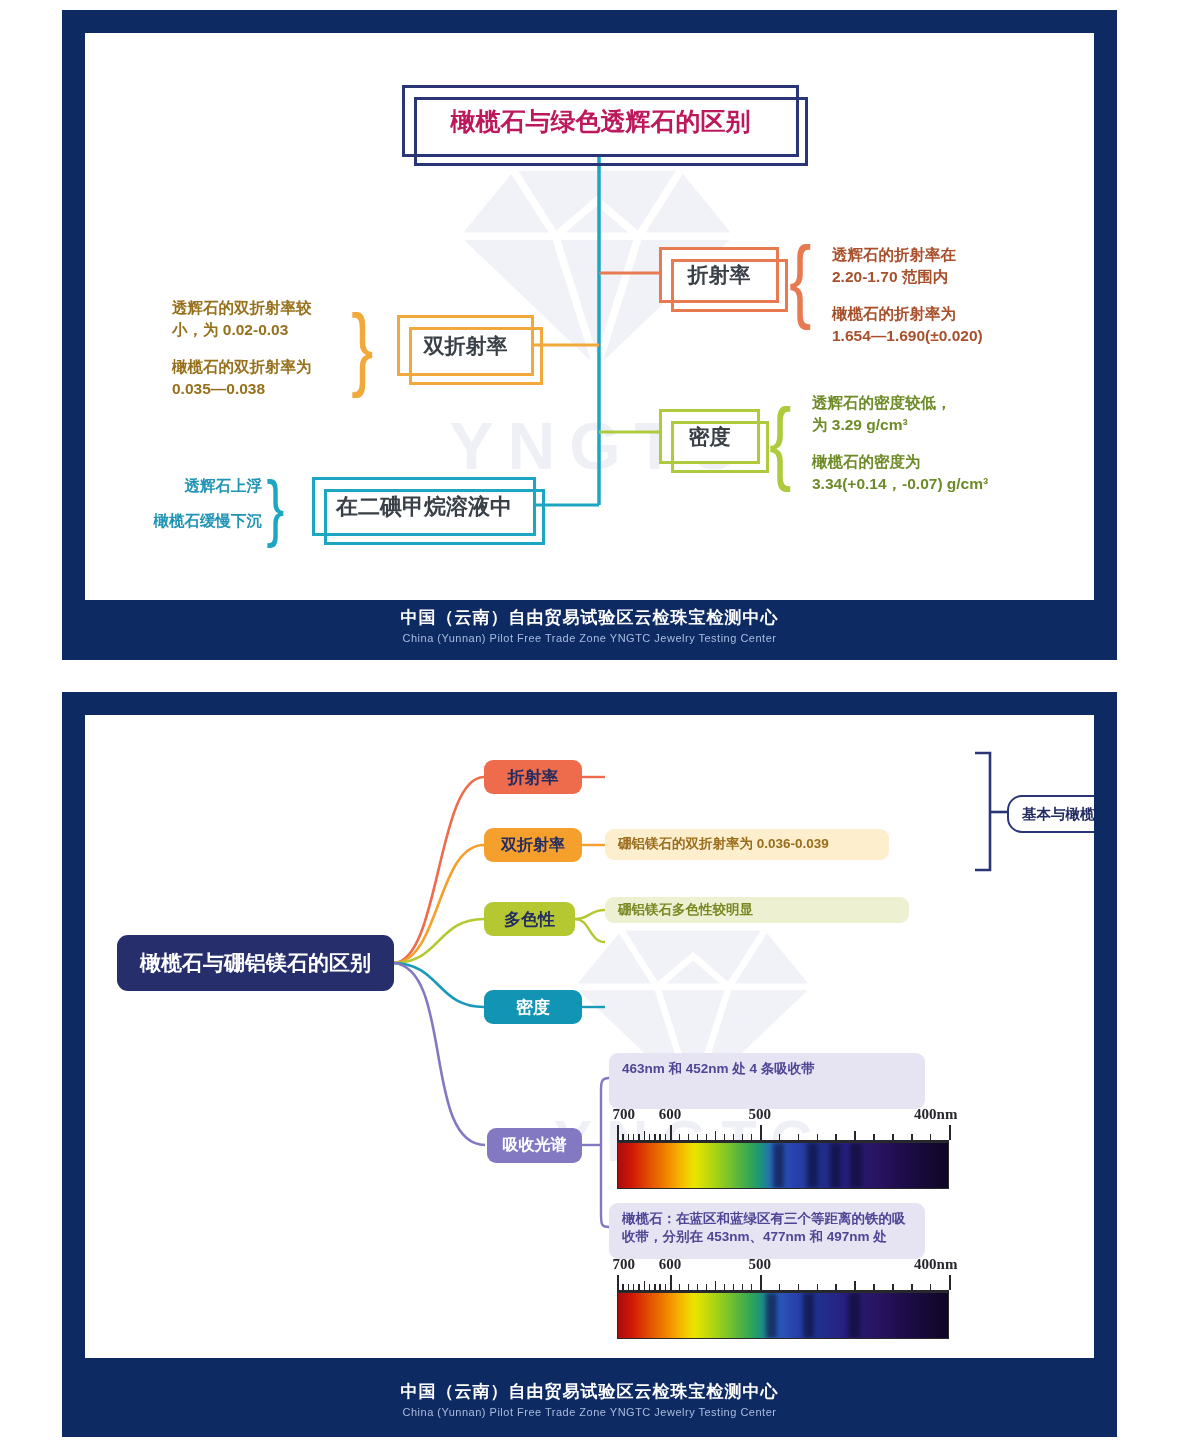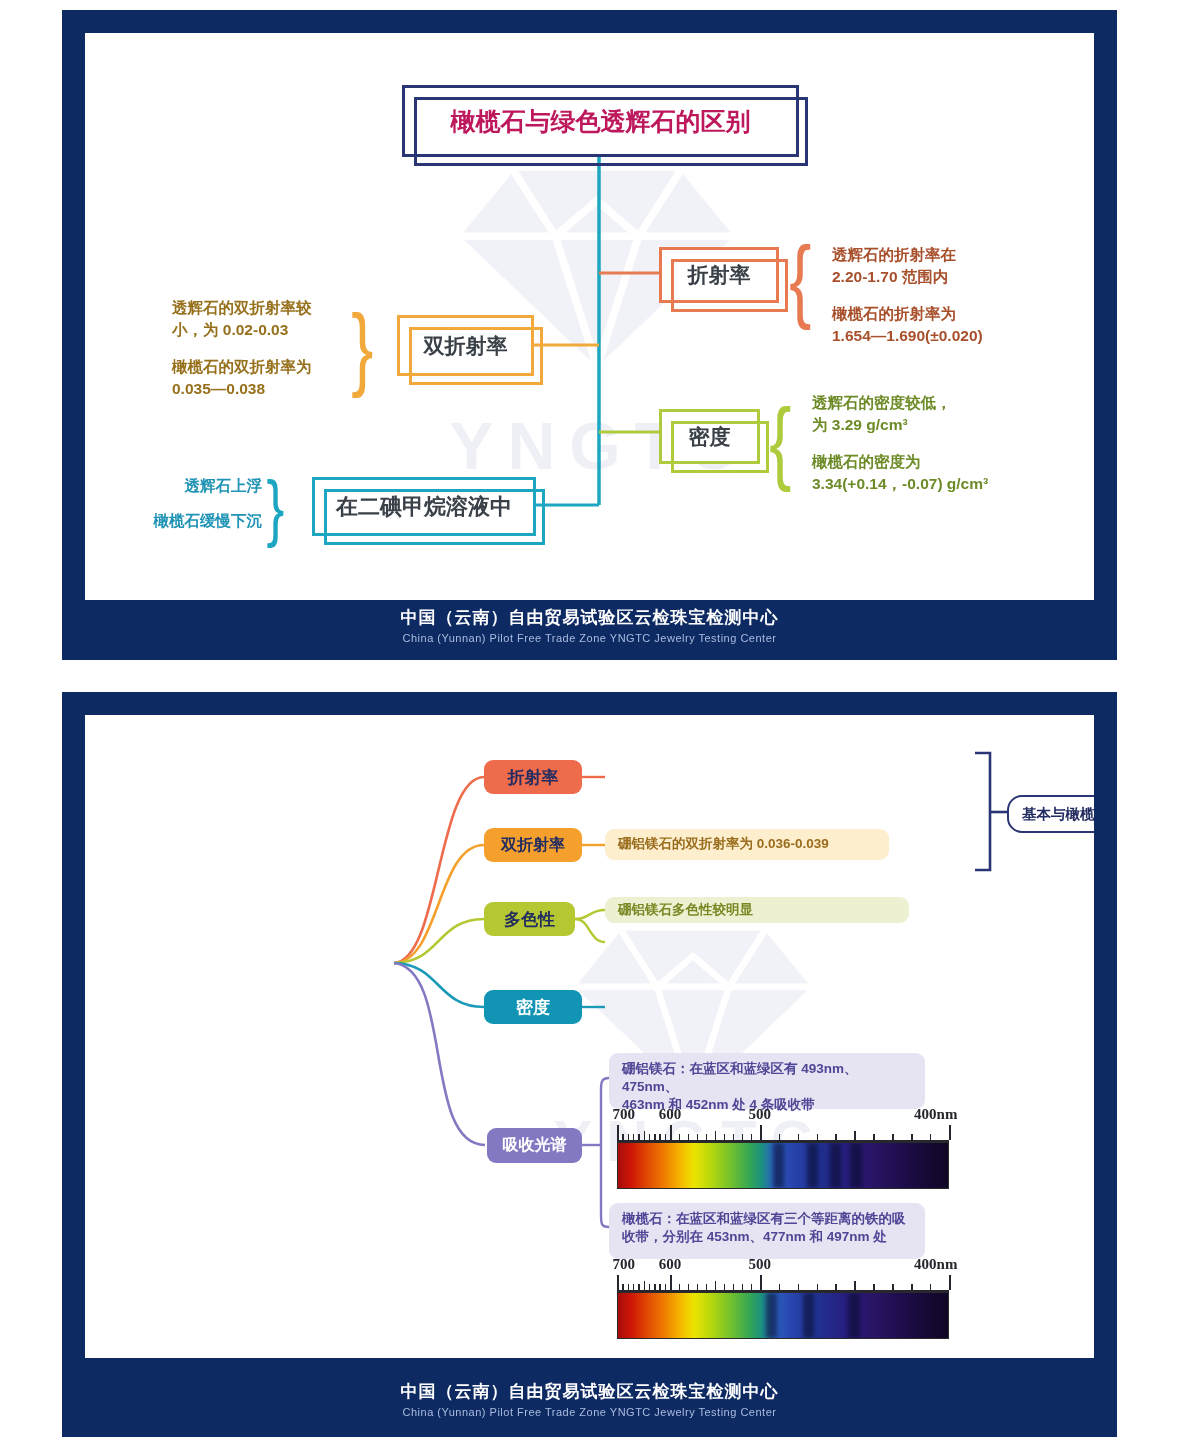--- a/index.html
+++ b/index.html
@@ -147,20 +147,23 @@
       <path d="M490,204 C505,204 504,195 520,195" stroke="#b5c832" stroke-width="2.4"></path>
       <path d="M490,204 C505,204 504,227 520,227" stroke="#b5c832" stroke-width="2.4"></path>
       <line x1="497" y1="292" x2="520" y2="292" stroke="#1b9ab8" stroke-width="2.4"></line>
       <line x1="497" y1="430" x2="516" y2="430" stroke="#8279c2" stroke-width="2.4"></line>
       <path d="M524,363 C516,363 516,368 516,376 L516,498 C516,509 516,512 524,512" stroke="#8279c2" stroke-width="2.4"></path>
 
       <polyline points="890,38 905,38 905,155 890,155" stroke="#2a3575" stroke-width="2.6"></polyline>
       <line x1="905" y1="97" x2="922" y2="97" stroke="#2a3575" stroke-width="2.6"></line>
     </svg>
 
+    <div class="node" style="left:32px;top:220px;width:277px;height:56px;background:#262f6b;color:#ffffff;font-size:21px;border-radius:11px;">
+      <span>橄榄石与硼铝镁石的区别</span>
+    </div>
 
     <div class="node" style="left:399px;top:45px;width:98px;height:34px;background:#ee6b4c;font-size:17px;">
       <span>折射率</span>
     </div>
 
     <div class="node" style="left:399px;top:113px;width:98px;height:34px;background:#f5a02d;font-size:16px;">
       <span>双折射率</span>
     </div>
     <div class="pill" style="left:520px;top:114px;width:258px;height:31px;background:#fdeecd;color:#9a6d1d;">
       <span>硼铝镁石的双折射率为 0.036-0.039</span>
@@ -179,21 +182,20 @@
 
     <div class="node" style="left:399px;top:275px;width:98px;height:34px;background:#1295b5;color:#ffffff;font-size:17px;">
       <span>密度</span>
     </div>
 
     <div class="node" style="left:402px;top:413px;width:95px;height:35px;background:#8279c2;color:#ffffff;font-size:16px;">
       <span>吸收光谱</span>
     </div>
 
     <div class="pill" style="left:524px;top:338px;width:290px;height:49px;background:#e6e3f3;color:#4f4796;display:block;padding:7px 13px 0 13px;">
-      <div>硼铝镁石：在蓝区和蓝绿区有 493nm、475nm、</div>
       <div>463nm 和 452nm 处 4 条吸收带</div>
     </div>
 
     <div class="spec-wrap" style="left:532px;top:391px;">
       <div class="spec-labels">
         <span style="left:2%;">700</span>
         <span style="left:16%;">600</span>
         <span style="left:43%;">500</span>
         <span style="left:96%;">400nm</span>
       </div>

